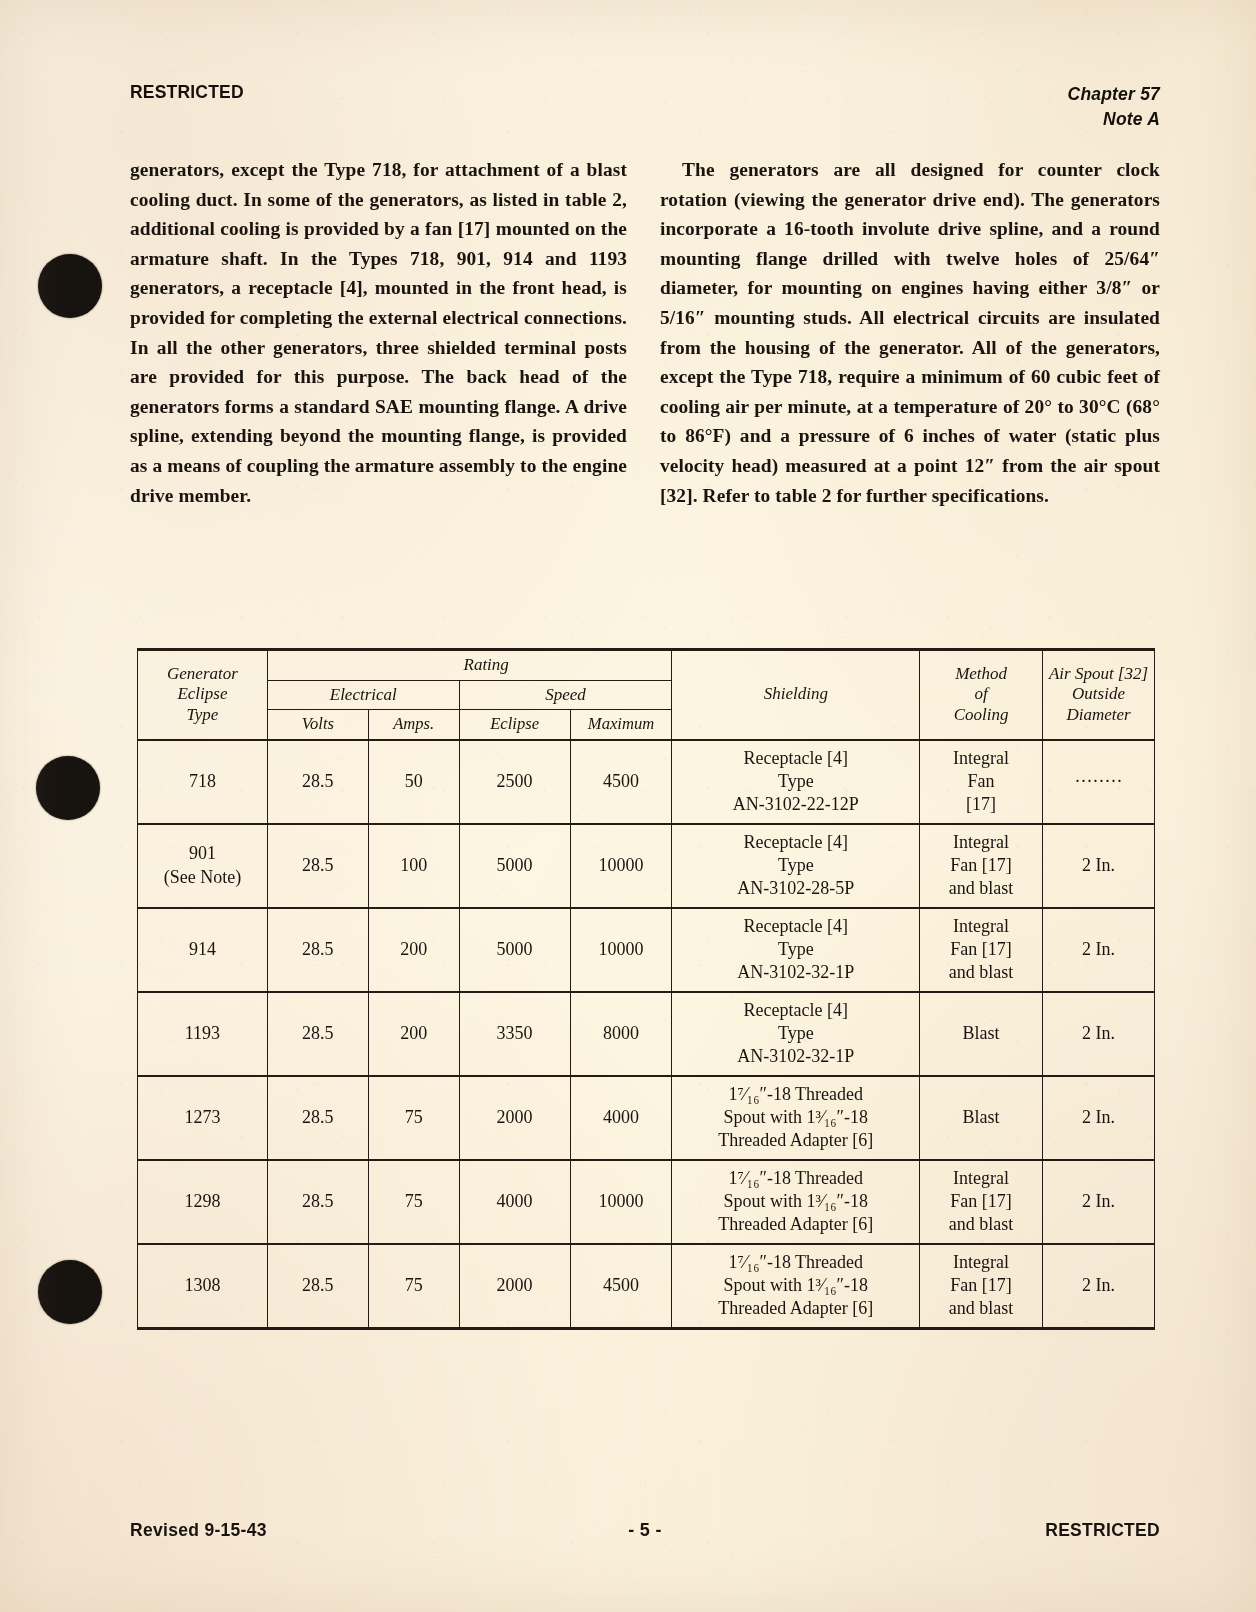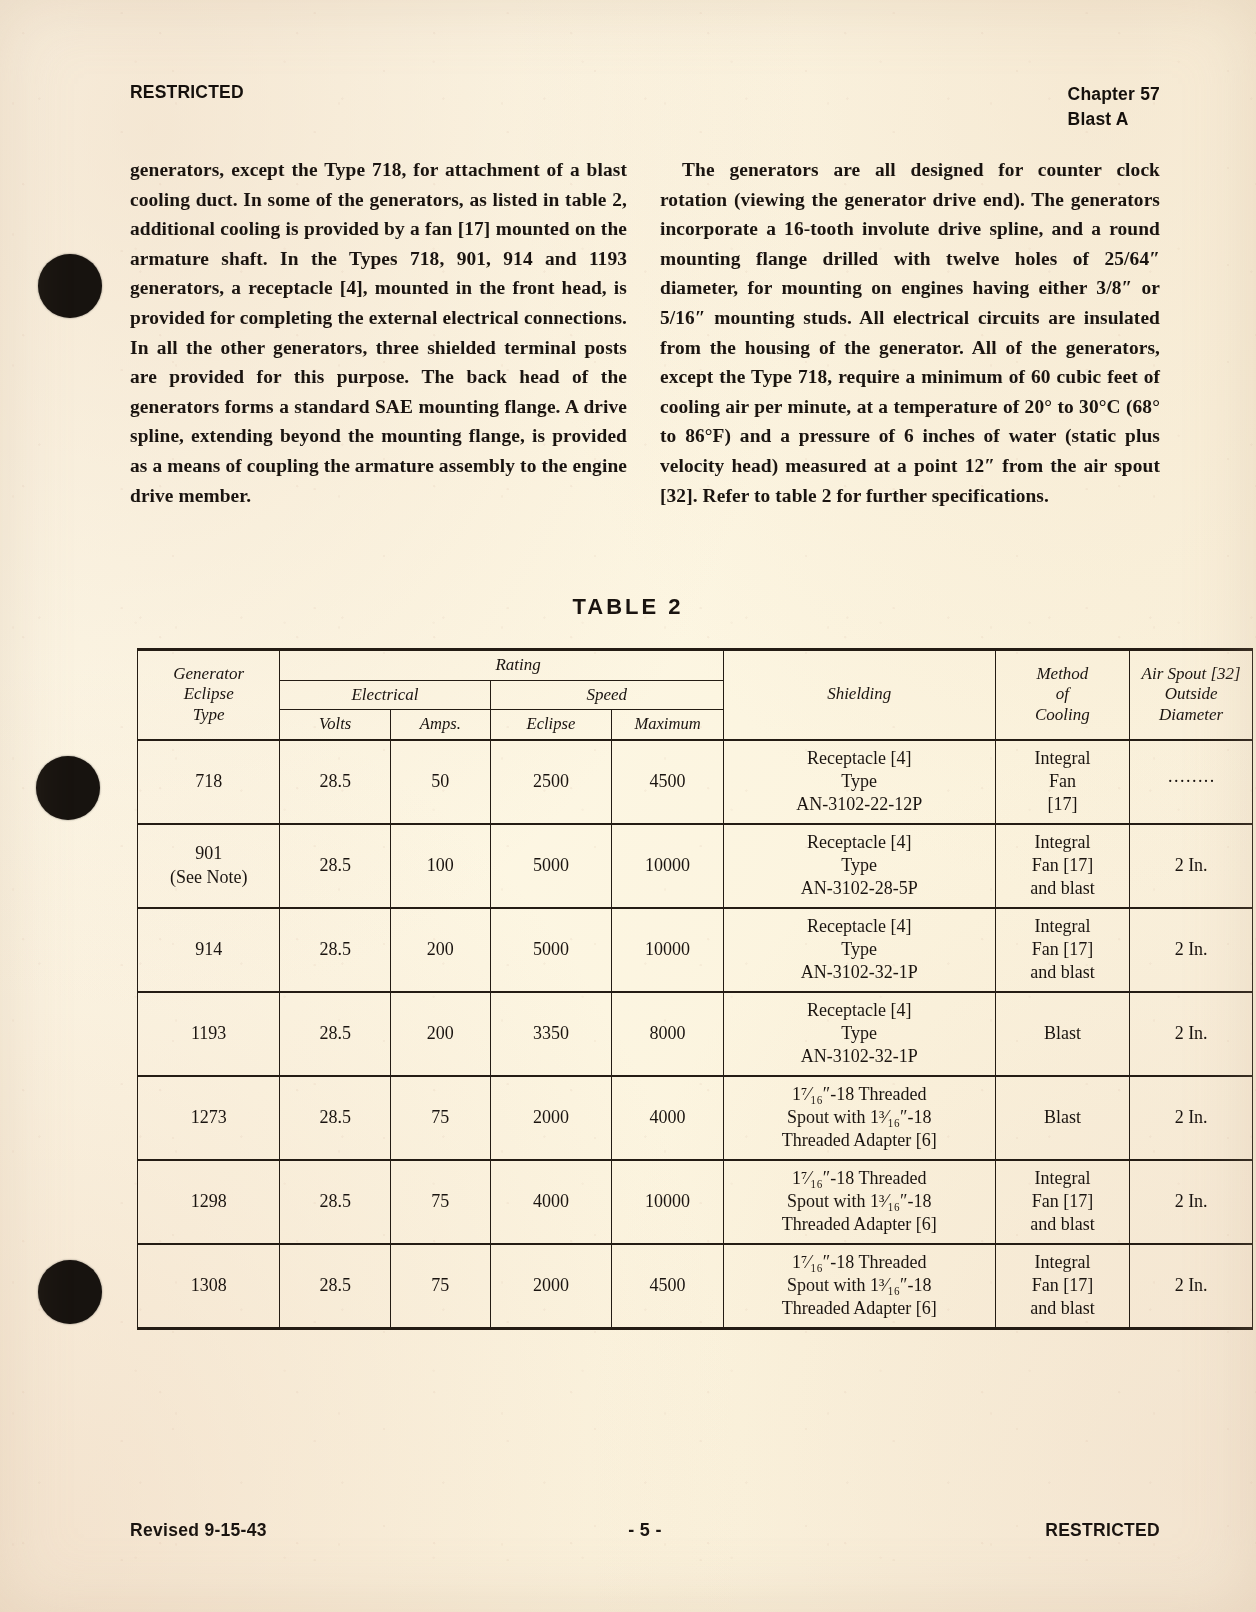--- a/index.html
+++ b/index.html
@@ -59,21 +59,21 @@
     width: 1030px;
     height: 58px;
     font-family: "Liberation Sans", sans-serif;
     font-weight: bold;
     font-size: 17.5px;
     letter-spacing: .2px;
     color: #15100c;
   }
   .head .hl { position: absolute; left: 0; top: 2px; }
   .head .hc { position: absolute; left: 0; right: 0; top: 2px; text-align: center; }
-  .head .hr { position: absolute; right: 0; top: 2px; line-height: 1.42; }
+  .head .hr { position: absolute; right: 0; top: 2px; text-align: right; line-height: 1.42; font-style: italic; }
 
   
   .col {
     position: absolute;
     top: 155px;
     font-size: 19.4px;
     line-height: 29.6px;
     text-align: justify;
     text-justify: inter-word;
     font-weight: bold;
@@ -101,21 +101,21 @@
     text-align: center;
     font-family: "Liberation Sans", sans-serif;
     font-weight: bold;
     font-size: 22px;
     letter-spacing: 3px;
   }
   table.spec {
     position: absolute;
     top: 648px;
     left: 137px;
-    width: 1116px;
+    width: 1018px;
     border-collapse: collapse;
     font-size: 17.6px;
     background: transparent;
   }
   table.spec td, table.spec th {
     border: 1px solid #241c14;
     padding: 4px 3px;
     text-align: center;
     vertical-align: middle;
     font-weight: normal;
@@ -186,33 +186,32 @@
   <div class="speckle"></div>
 
   <div class="punch" style="left:38px; top:254px; width:64px; height:64px;"></div>
   <div class="punch" style="left:36px; top:756px; width:64px; height:64px;"></div>
   <div class="punch" style="left:38px; top:1260px; width:64px; height:64px;"></div>
 
   <div class="head">
     <span class="hl">RESTRICTED</span>
     <span class="hr">
       <span>Chapter 57</span><br>
-      <span>Blast A</span>
+      <span>Note A</span>
     </span>
   </div>
 
   <div class="col left">
     <p>generators, except the Type 718, for attachment of a blast cooling duct.  In some of the generators, as listed in table 2, additional cooling is provided by a fan [17] mounted on the armature shaft.  In the Types 718, 901, 914 and 1193 generators, a receptacle [4], mounted in the front head, is provided for completing the external electrical connections.  In all the other generators, three shielded terminal posts are provided for this purpose.  The back head of the generators forms a standard SAE mounting flange. A drive spline, extending beyond the mounting flange, is provided as a means of coupling the armature assembly to the engine drive member.</p>
   </div>
 
   <div class="col right">
     <p class="indent">The generators are all designed for counter clock rotation (viewing the generator drive end).  The generators incorporate a 16-tooth involute drive spline, and a round mounting flange drilled with twelve holes of 25/64″ diameter, for mounting on engines having either 3/8″ or 5/16″ mounting studs.  All electrical circuits are insulated from the housing of the generator.  All of the generators, except the Type 718, require a minimum of 60 cubic feet of cooling air per minute, at a temperature of 20° to 30°C (68° to 86°F) and a pressure of 6 inches of water (static plus velocity head) measured at a point 12″ from the air spout [32].  Refer to table 2 for further specifications.</p>
   </div>
 
-  <div class="table-title">TABLE  2</div>
 
   <table class="spec">
     <colgroup>
       <col class="c-type">
         <col class="c-volts">
         <col class="c-amps">
         <col class="c-min">
       <col class="c-max">
         <col class="c-shld">
         <col class="c-cool">

